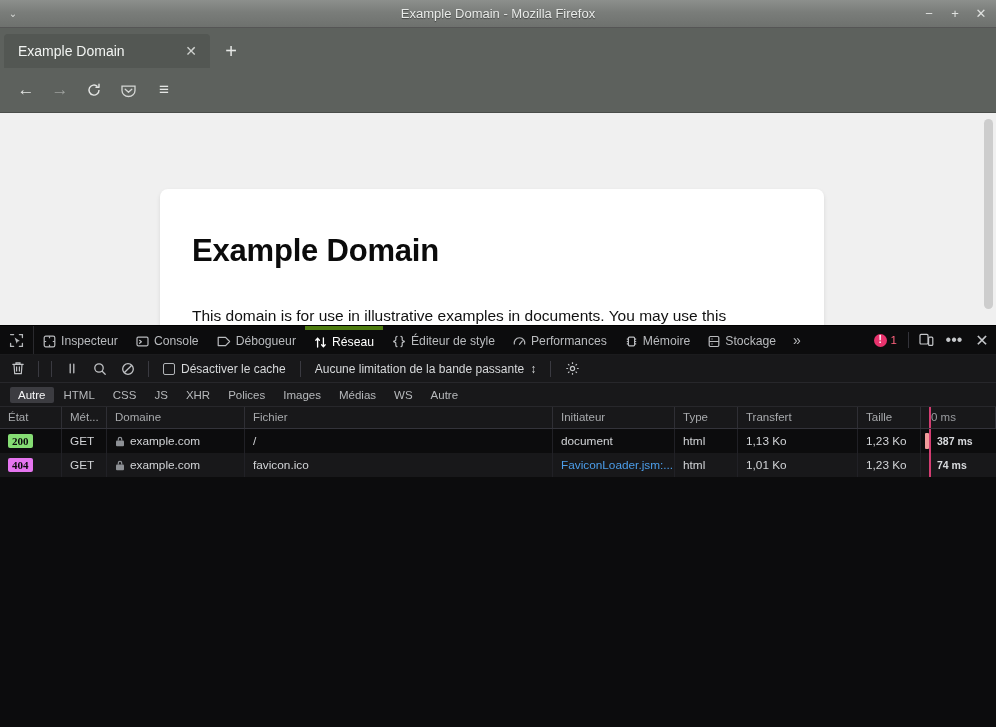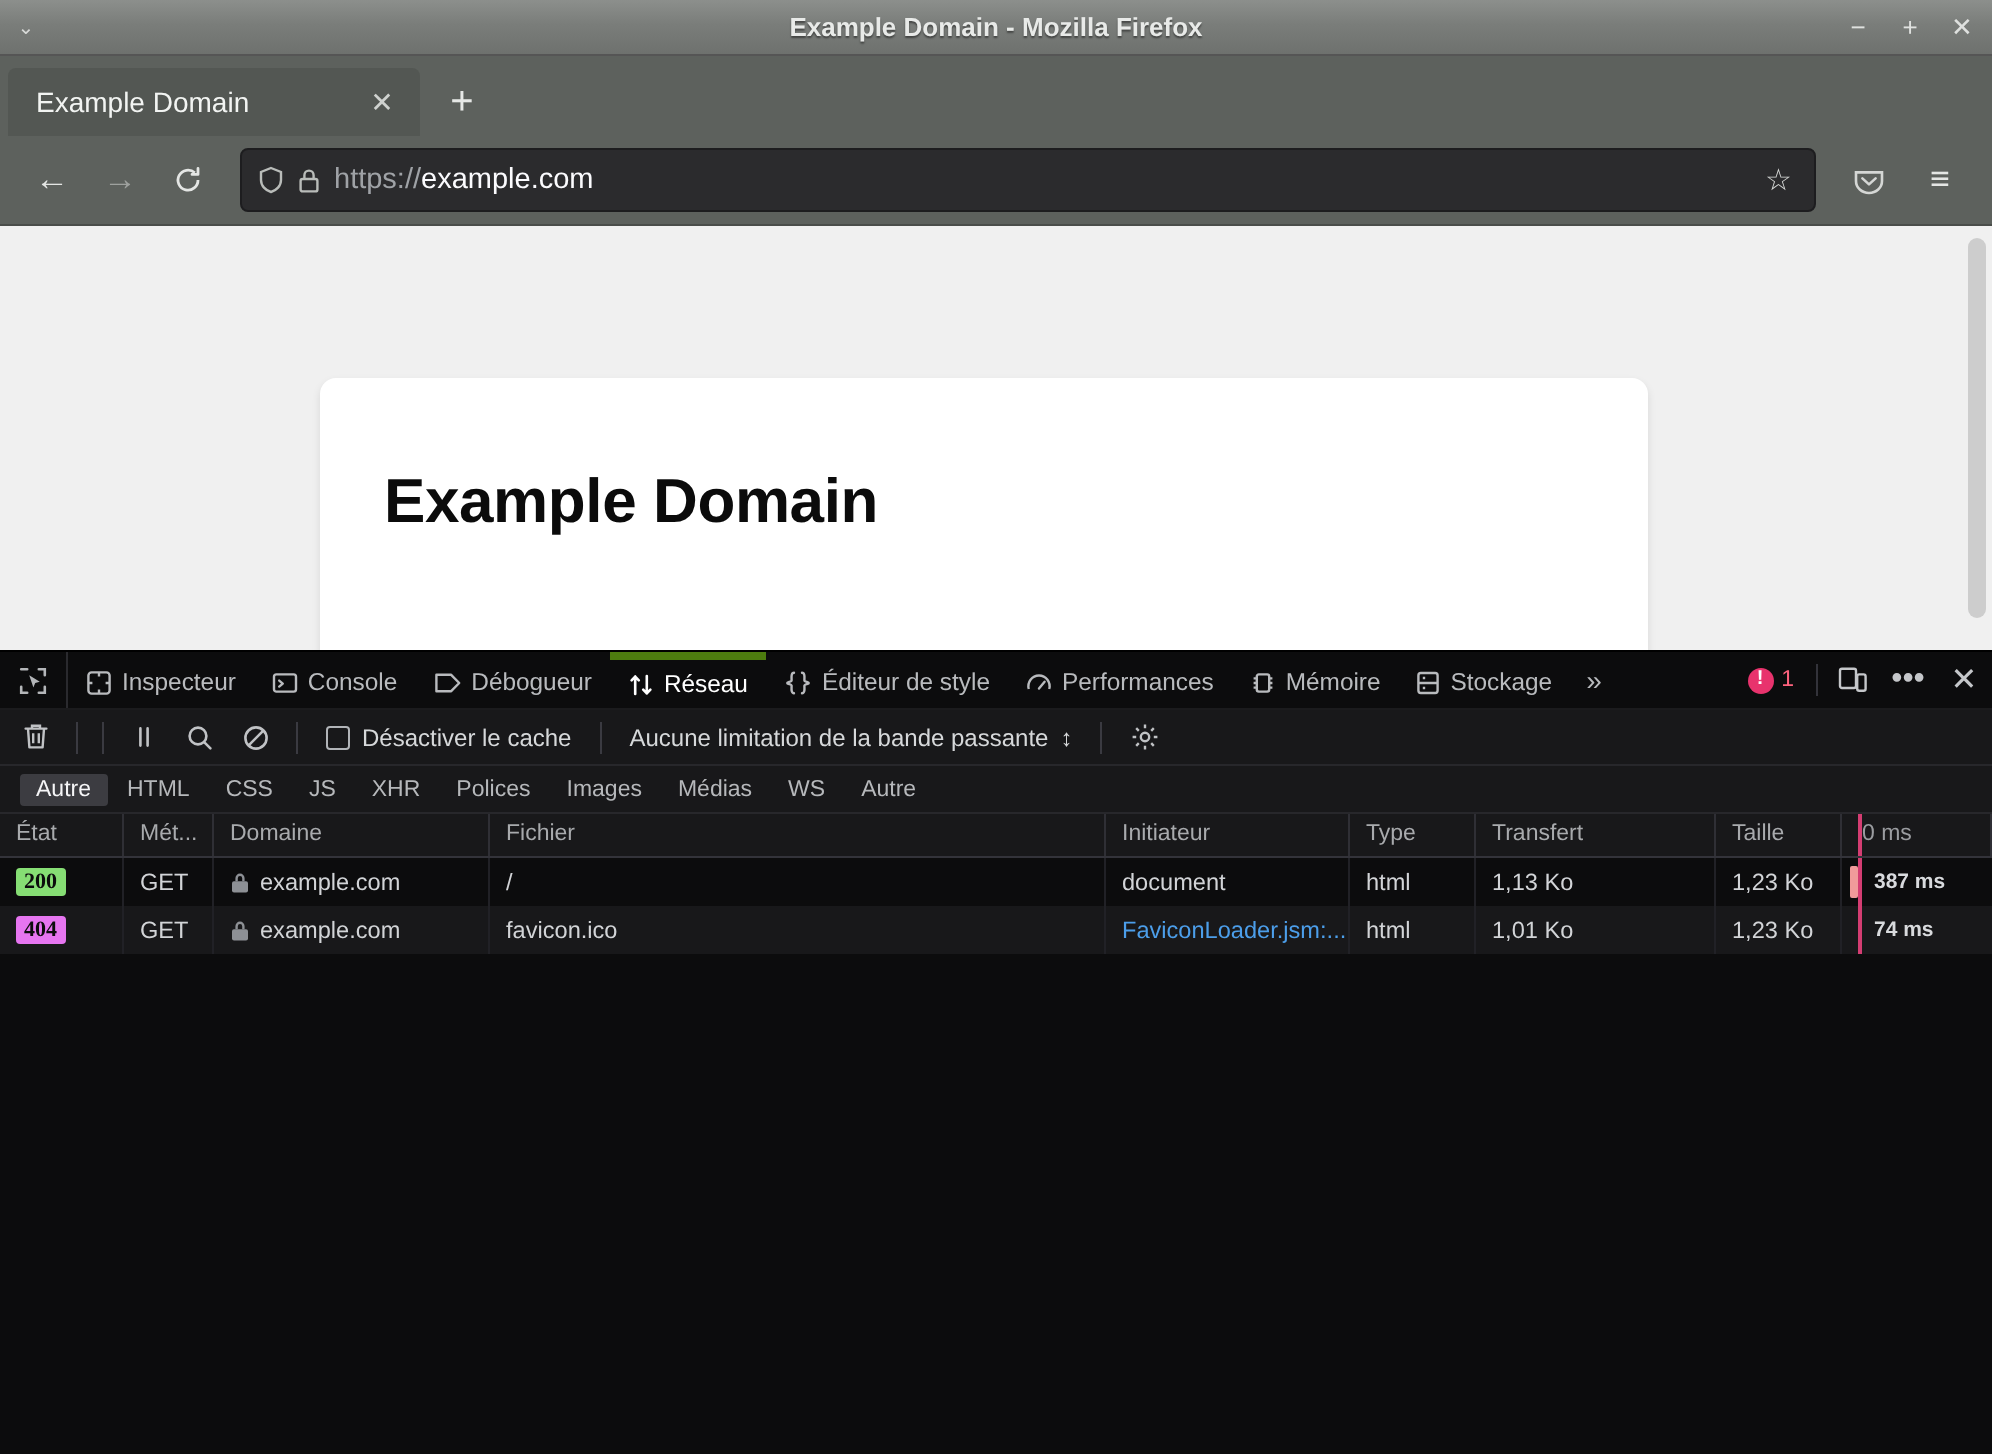--- a/index.html
+++ b/index.html
@@ -18,21 +18,21 @@
     position: relative;
     border-bottom: 1px solid #555;
   }
   .tb-menu-arrow {
     width: 26px; height: 28px;
     display: flex; align-items: center; justify-content: center;
     color: #d8dad8; font-size: 10px;
   }
   .tb-title {
     position: absolute; left: 0; right: 0; text-align: center;
-    font-size: 13px; color: #e8eae8; font-weight: bold;
+    font-size: 13px; color: #e8eae8; font-weight: normal;
     text-shadow: 0 1px 1px rgba(0,0,0,.45);
     pointer-events: none;
   }
   .tb-controls {
     margin-left: auto; display: flex; align-items: center;
     padding-right: 8px; gap: 12px; position: relative; z-index: 2;
   }
   .tb-btn {
     width: 14px; height: 14px; line-height: 14px; text-align: center;
     color: #dfe1df; font-size: 13px;
@@ -287,49 +287,35 @@
 
 <div class="navbar">
   <div class="nav-btn">←</div>
   <div class="nav-btn dim">→</div>
   <div class="nav-btn">
     <svg width="16" height="16" viewBox="0 0 16 16" fill="none" stroke="#e4e6e4" stroke-width="1.4">
       <path d="M13 8a5 5 0 1 1-1.6-3.6"></path>
         <path d="M13 2.2V5.2H10" stroke-linecap="round" stroke-linejoin="round"></path>
     </svg>
   </div>
-  <div class="urlbar">
-    <span class="url-icon">
-      <svg width="13" height="14" viewBox="0 0 13 14" fill="none" stroke="#b9bcb9" stroke-width="1.2">
-        <path d="M6.5 1 11.5 3v4c0 3-2.3 5.2-5 6-2.7-.8-5-3-5-6V3z"></path>
-      </svg>
-    </span>
-    <span class="url-icon">
-      <svg width="11" height="13" viewBox="0 0 11 13" fill="none" stroke="#b9bcb9" stroke-width="1.2">
-        <rect x="1.3" y="5.5" width="8.4" height="6.2" rx="1"></rect>
-        <path d="M3.2 5.5V3.6a2.3 2.3 0 0 1 4.6 0v1.9"></path>
-      </svg>
-    </span>
-    <span class="url-text"><span class="url-scheme">https://</span><span>example.com</span></span>
-    <span class="star-btn">☆</span>
-  </div>
   <div class="nav-right">
     <div class="nav-btn">
       <svg width="17" height="17" viewBox="0 0 17 17" fill="none" stroke="#d5d7d5" stroke-width="1.3">
         <path d="M2 4.2h13v4.3c0 3.4-2.9 6-6.5 6S2 11.9 2 8.5z"></path>
         <path d="M5.2 7.2l3.3 3 3.3-3" stroke-linecap="round" stroke-linejoin="round"></path>
       </svg>
     </div>
     <div class="nav-btn">≡</div>
   </div>
 </div>
 
 <div class="pagearea">
   <div class="page-card">
     <div class="page-h1">Example Domain</div>
+    <div class="page-p">This domain is for use in illustrative examples in documents. You may use this</div>
   </div>
   <div class="page-scrollbar"></div>
 </div>
 
 <div class="devtools">
 
   <div class="dt-tabbar">
     <div class="dt-pick">
       <svg width="15" height="15" viewBox="0 0 15 15" fill="none" stroke="#b4b6b9" stroke-width="1.3">
         <path d="M1.6 1.6h3M10.4 1.6h3v3M13.4 10.4v3h-3M4.6 13.4h-3v-3" stroke-linecap="round"></path>

